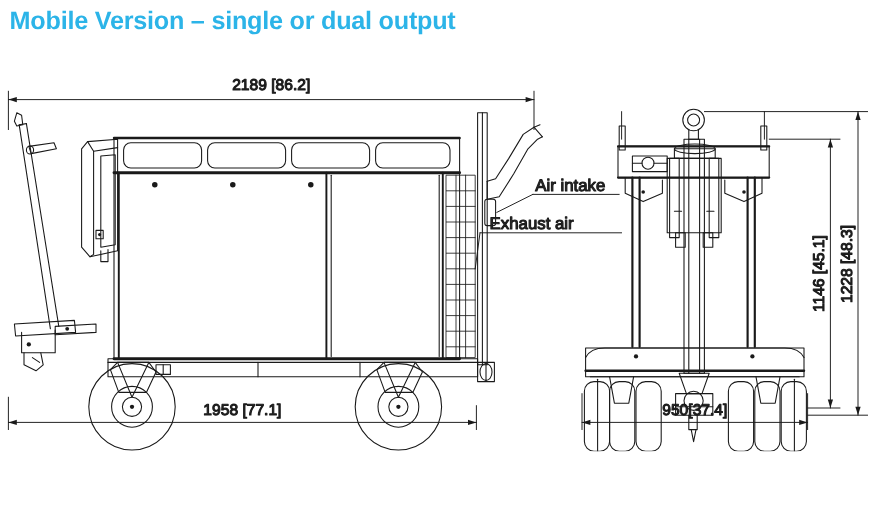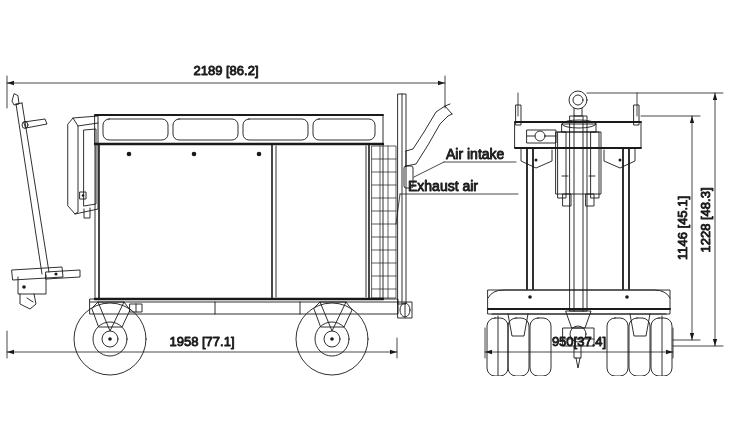--- a/index.html
+++ b/index.html
@@ -55,20 +55,21 @@
     font-family: "Liberation Sans", sans-serif;
     font-size: 14px;
     fill: #2b2b2b;
   }
 </style>
 </head>
 <body>
 
 <div id="page-root">
 
+  <div class="title">Mobile Version – single or dual output</div>
 
   <div class="drawing">
   <svg width="735" height="330" viewBox="0 0 735 330" xmlns="http://www.w3.org/2000/svg">
 
     <g fill="none" stroke="#1a1a1a" stroke-width="0.9" stroke-linecap="round" stroke-linejoin="round">
 
       <g>
 
         <g stroke-width="0.8">
           <line x1="7" y1="30" x2="7" y2="62"></line>

